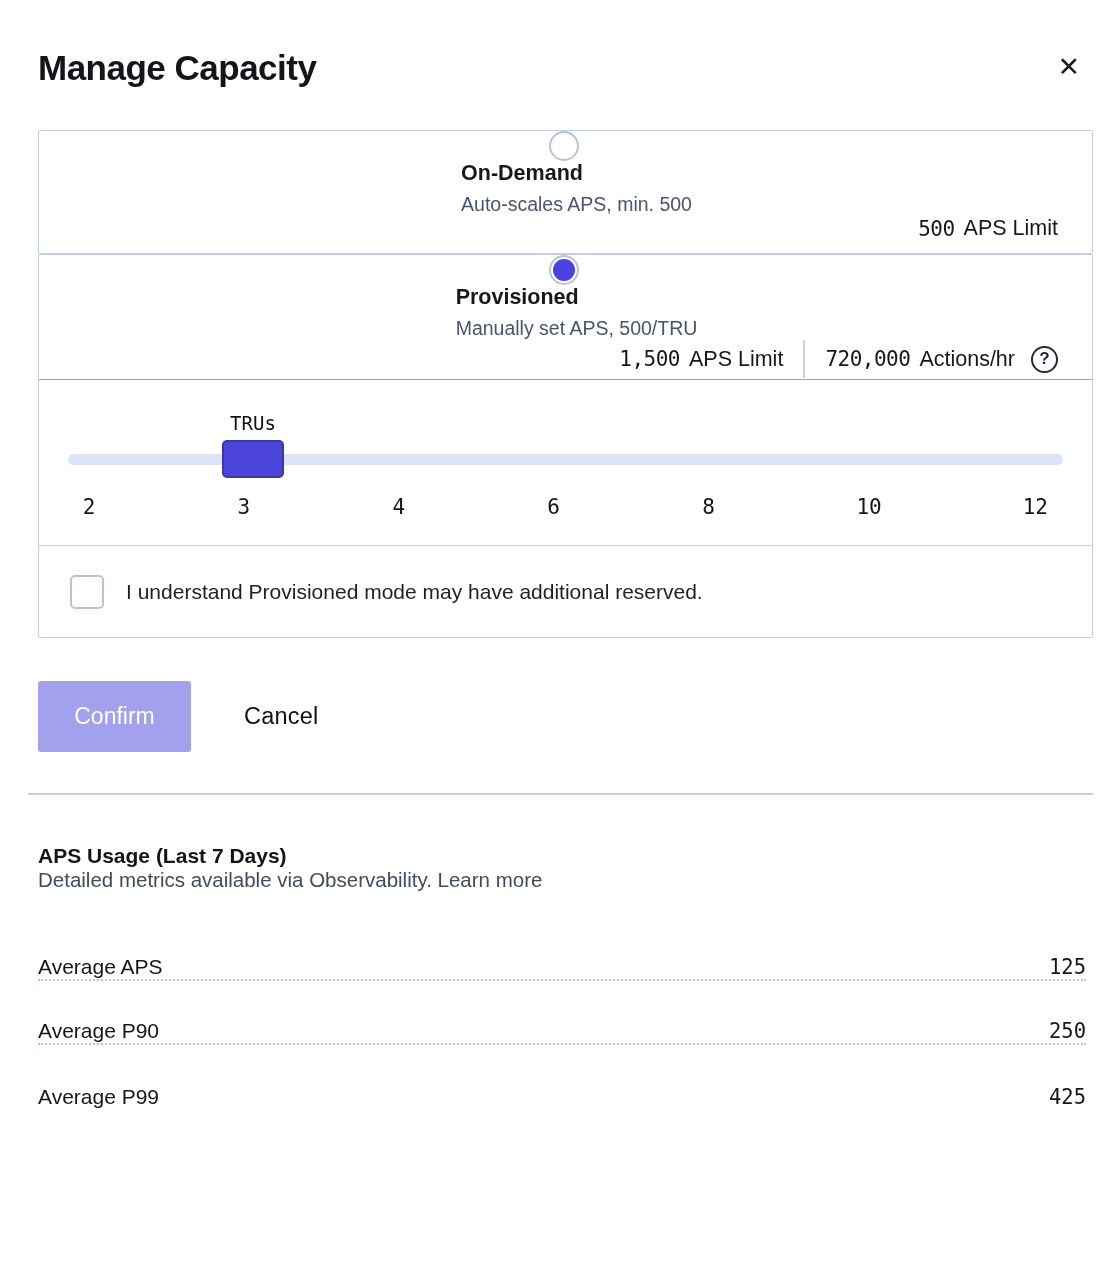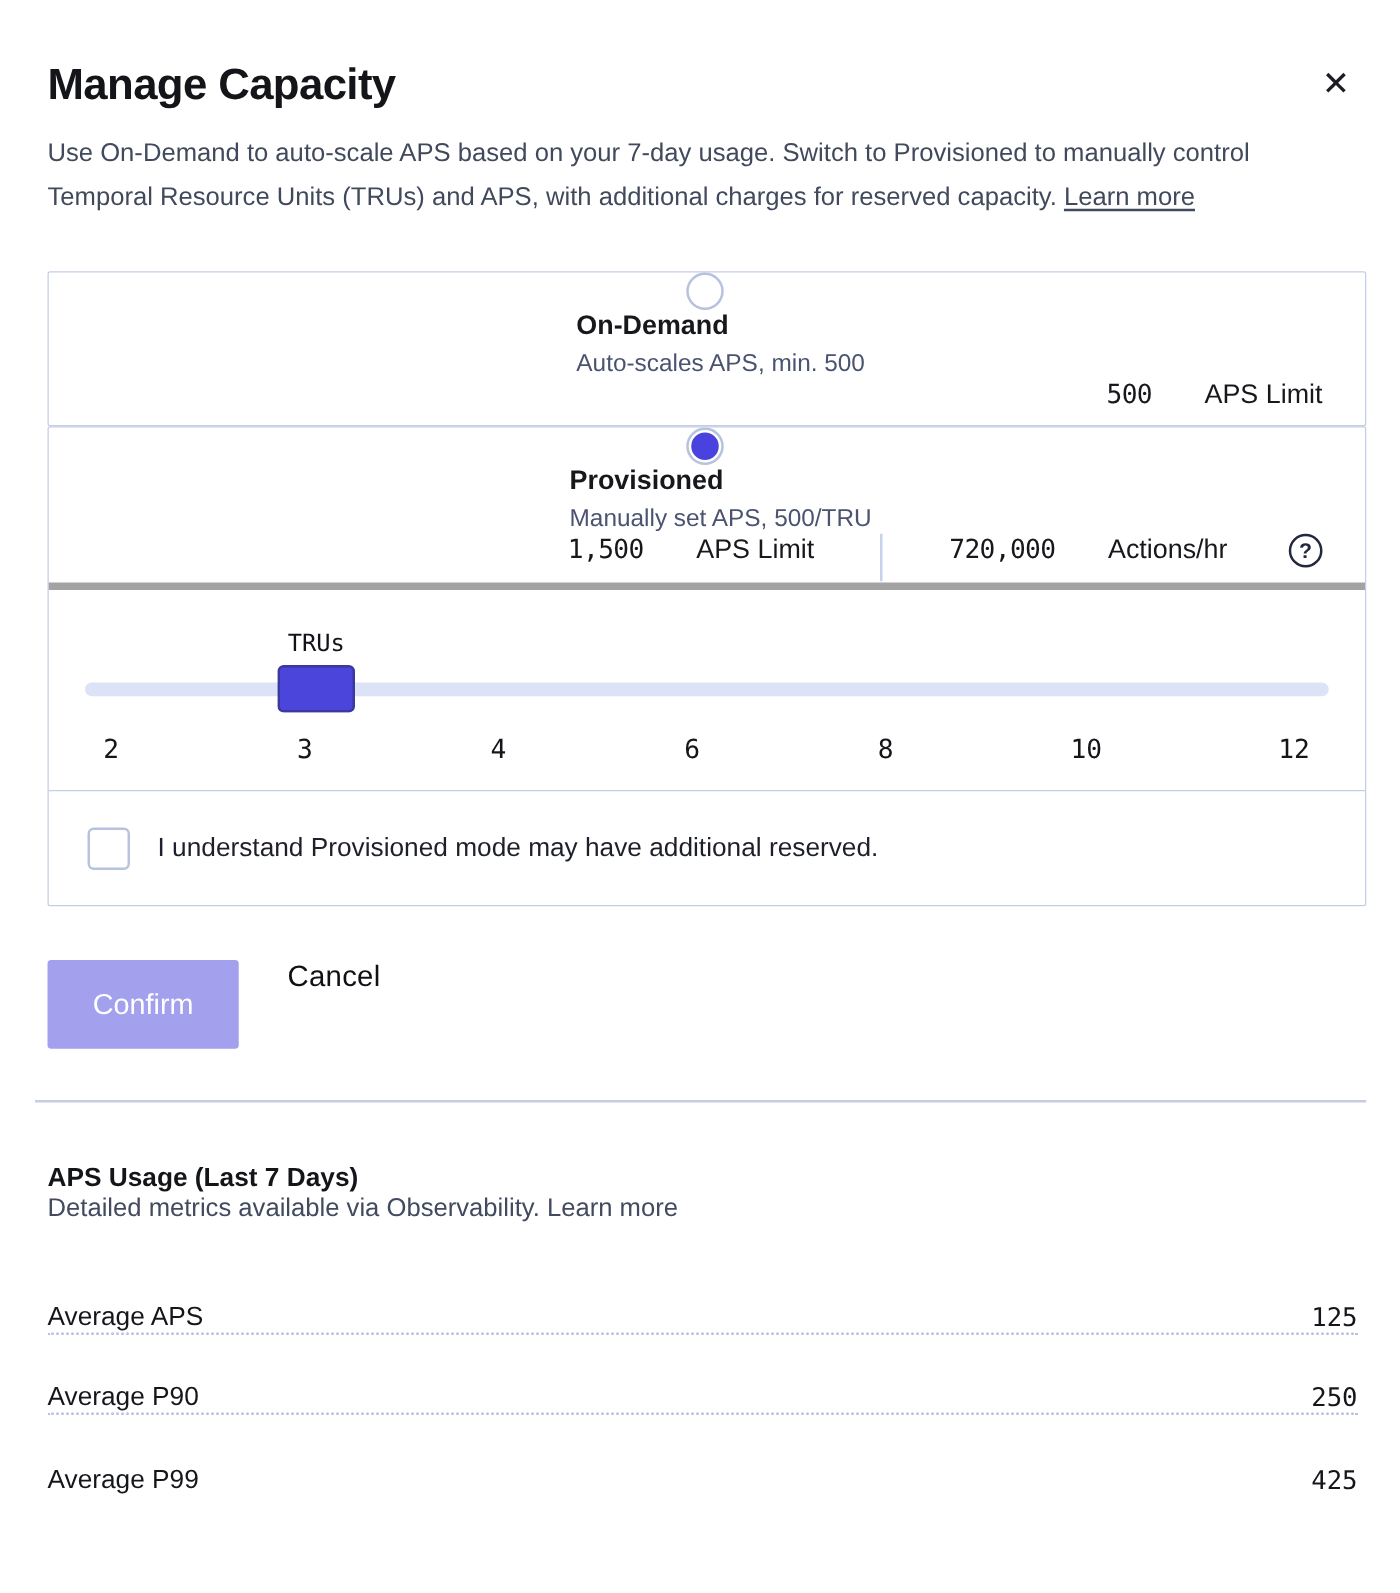--- a/index.html
+++ b/index.html
@@ -28,49 +28,49 @@
   .card.provisioned .opt-row { height: 124px; }
 
   .radio { width: 30px; height: 30px; border-radius: 50%; border: 2px solid #b7c3de;
            background: #fff; flex: 0 0 auto; position: relative; cursor: pointer; }
   .radio.checked::after { content: ""; position: absolute; inset: 2px; border-radius: 50%; background: #4a42df; }
 
   .opt-text { margin-left: 25px; display: flex; flex-direction: column; gap: 7px; }
   .opt-label { font-size: 21.5px; font-weight: 600; color: #17181c; }
   .opt-sub { font-size: 19.5px; color: #4a5470; }
 
-  .opt-right { margin-left: auto; display: flex; font-size: 21.5px; color: #17181c; gap: 33px; }
+  .opt-right { margin-left: auto; display: flex; align-items: center; font-size: 21.5px; color: #17181c; }
   .num { font-size: 21px; letter-spacing: -0.5px; }
   .unit { margin-left: 9px; }
   .vdivider { width: 2px; height: 38px; background: #c6d2ea; margin: 0 20px; }
 
   .help { width: 27px; height: 27px; border-radius: 50%; border: 2.5px solid #23273f; color: #23273f;
           display: flex; align-items: center; justify-content: center; font-size: 17px; font-weight: 700;
           margin-left: 16px; cursor: pointer; background: #fff; }
 
   
-  .slider-section { border-top: 6px solid #a3a3a3; height: 166px; padding: 0 29px; position: relative; }
+  .slider-section { border-top: 1px solid #a3a3a3; height: 166px; padding: 0 29px; position: relative; }
   .slider-wrap { position: relative; margin-top: 74px; }
   .slider-label { position: absolute; top: -42px; left: 185px; transform: translateX(-50%);
                   font-family: "DejaVu Sans Mono", monospace; font-size: 19px; color: #111319; }
   .track { height: 11px; background: #dce3f7; border-radius: 6px; width: 100%; position: relative; cursor: pointer; }
   .thumb { position: absolute; top: -14px; left: 154px; width: 62px; height: 38px; border-radius: 5px;
            background: #4b45dc; border: 2px solid rgba(45,48,110,0.55); cursor: grab; }
   .ticks { display: flex; justify-content: space-between; padding: 0 15px 0 14px; margin-top: 30px;
            font-family: "DejaVu Sans Mono", monospace; font-size: 21px; color: #15161a; }
   .ticks span { min-width: 14px; text-align: center; }
 
   
   .check-section { border-top: 1px solid #c3cde4; height: 92px; display: flex; align-items: center; padding: 0 31px; }
   .checkbox { width: 34px; height: 34px; border: 2px solid #b7c3de; border-radius: 5px; background: #fff;
               flex: 0 0 auto; cursor: pointer; }
   .check-label { margin-left: 22px; font-size: 21px; color: #1d2028; cursor: default; }
 
   
-  .btn-row { margin-top: 43px; display: flex; align-items: flex-start; }
+  .btn-row { margin-top: 43px; display: flex; align-items: center; gap: 14px; }
   .btn-confirm { width: 153px; height: 71px; background: #a3a0ee; color: #ffffff; border: none;
                  border-radius: 3px; font-size: 23px; font-family: "Liberation Sans", sans-serif; cursor: pointer; }
   .btn-cancel { margin-left: 39px; background: none; border: none; font-size: 23.5px; color: #101115;
                 font-family: "Liberation Sans", sans-serif; cursor: pointer; letter-spacing: 0.2px; }
 
   .hdivider { margin-top: 41px; width: 1065px; margin-left: -10px; border-top: 2px solid #c6cde3; }
 
   
   .usage-title { margin-top: 49px; font-size: 21px; font-weight: 600; color: #141519; }
   .usage-sub { font-size: 20.5px; color: #414a5e; }
@@ -87,21 +87,20 @@
 
 <div class="page">
 
   <div class="hdr">
     <h1 class="title">Manage Capacity</h1>
     <button class="close-btn">
       <span>✕</span>
     </button>
   </div>
 
-  <p class="desc"><span>Use On-Demand to auto-scale APS based on your 7-day usage. Switch to Provisioned to manually control Temporal Resource Units (TRUs) and APS, with additional charges for reserved capacity. </span><a>Learn more</a></p>
 
   <div class="card on-demand">
     <div class="opt-row">
       <span class="radio"></span>
       <span class="opt-text">
         <span class="opt-label">On-Demand</span>
         <span class="opt-sub">Auto-scales APS, min. 500</span>
       </span>
       <span class="opt-right">
         <span class="mono num">500</span>

